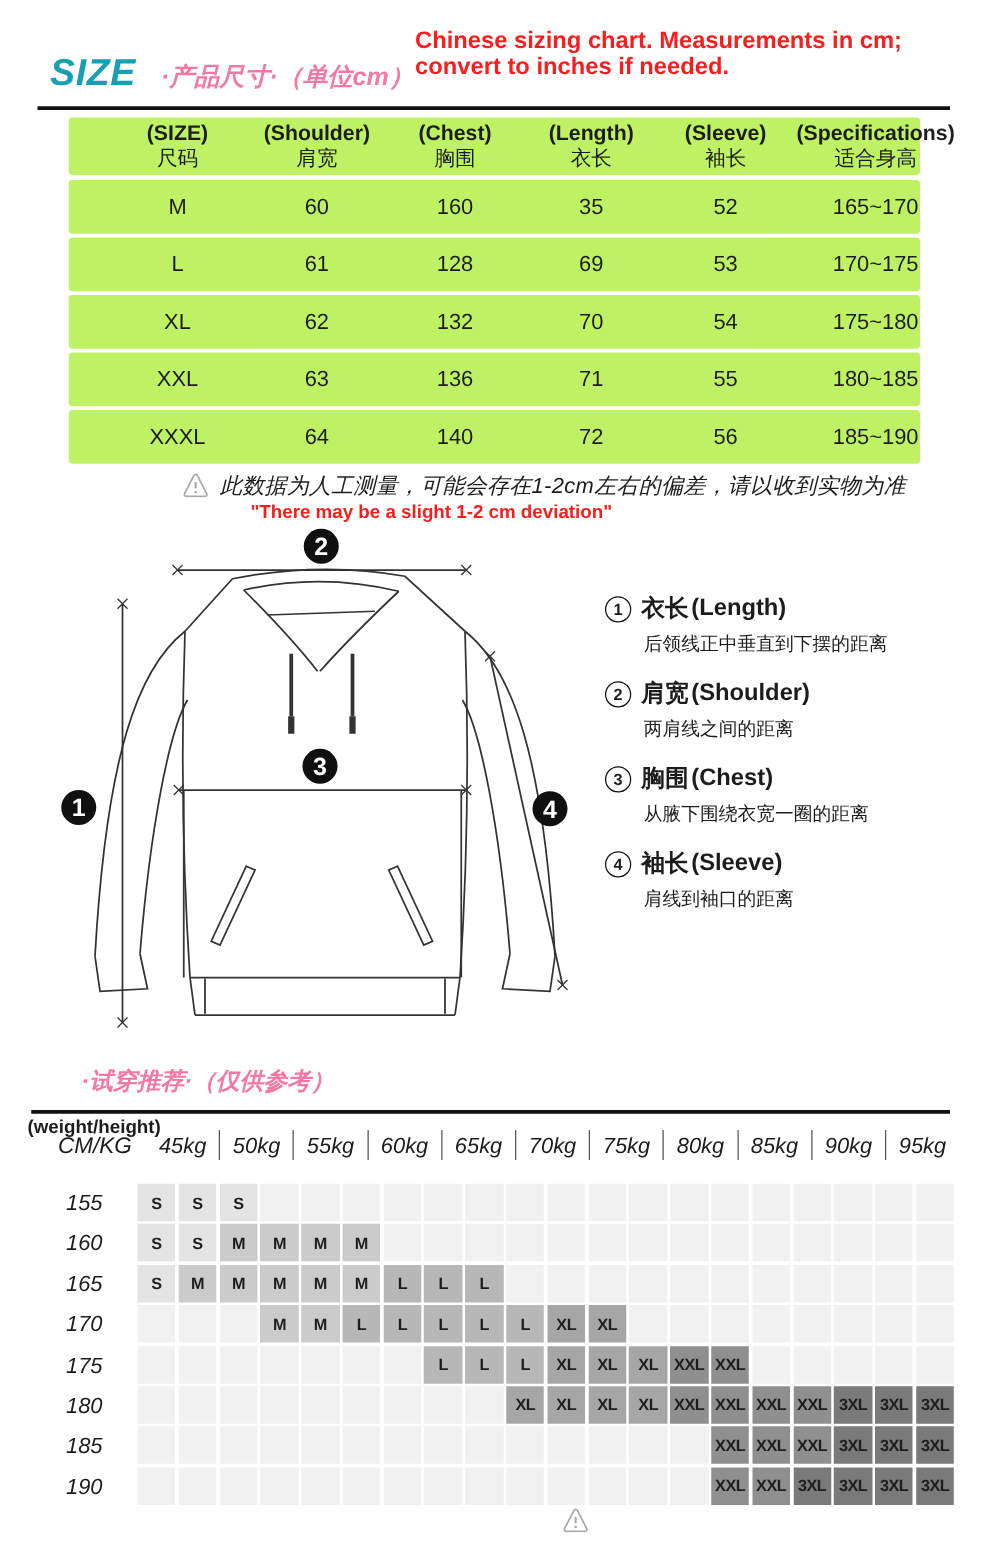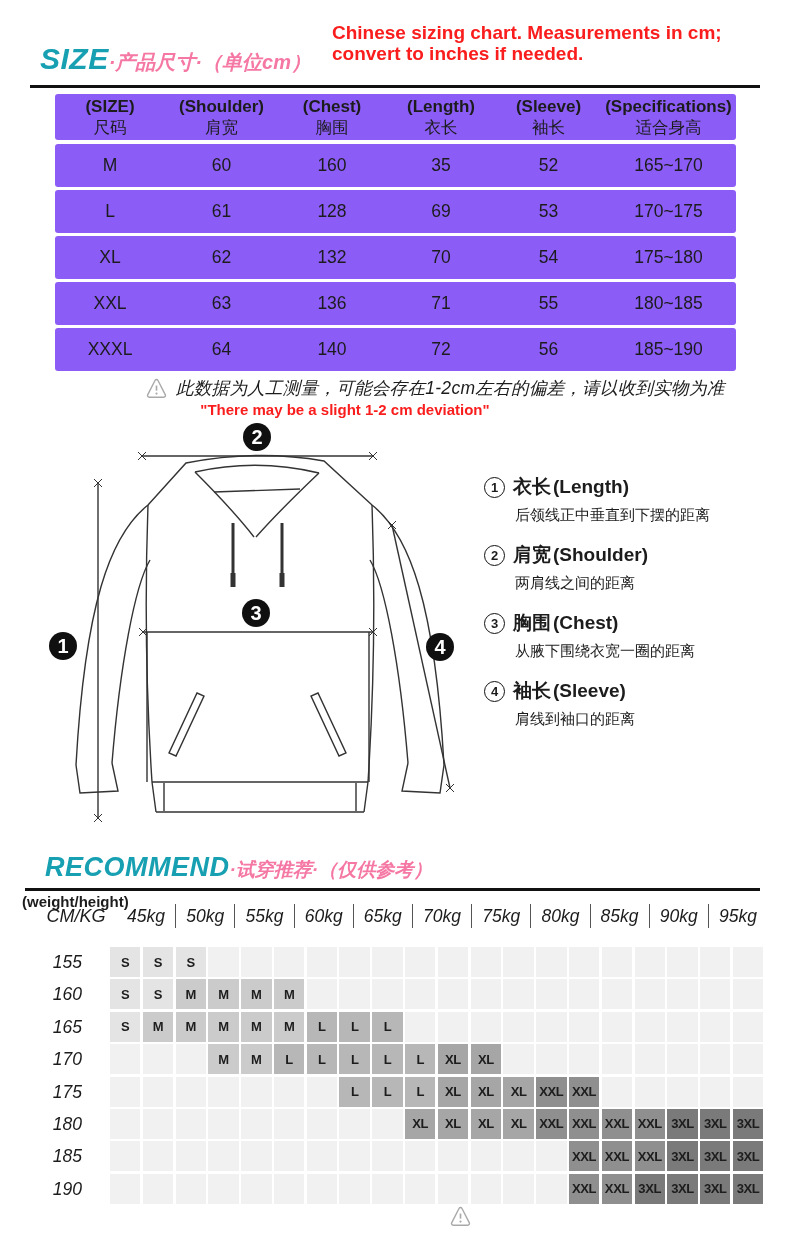--- a/index.html
+++ b/index.html
@@ -2,37 +2,37 @@
 <html><head>
 <meta charset="utf-8">
 <style>
   * { margin:0; padding:0; box-sizing:border-box; }
   body { background:#fff; font-family:"Liberation Sans","DejaVu Sans",sans-serif; color:#1c1c1c; }
   .page { position:relative; width:790px; height:1234px; background:#fff; overflow:hidden; }
 
   
   .sec-title { position:absolute; display:flex; align-items:baseline; white-space:nowrap; }
   .title-en { font-style:italic; font-weight:800; letter-spacing:.5px; }
-  .title-zh { font-style:italic; font-weight:700; margin-left:0; }
+  .title-zh { font-style:italic; font-weight:700; margin-left:20px; }
   #size-title { left:40px; top:42px; }
   #size-title .title-en { font-size:30px; }
   #size-title .title-zh { font-size:20px; }
   #recommend-title { left:45px; top:852px; }
   #recommend-title .title-en { font-size:27px; }
   #recommend-title .title-zh { font-size:19px; }
 
   .red-note { position:absolute; left:332px; top:22px; font-weight:800; font-size:19px; line-height:21px; }
 
   .hr { position:absolute; background:#111; height:3px; }
   #hr1 { left:30px; top:85px; width:730px; }
   #hr2 { left:25px; top:888px; width:735px; }
 
   
   #size-table { position:absolute; left:55px; top:94px; width:681px; }
-  .st-row { display:flex; background:#8b5cf6; border-radius:3px; margin-bottom:3px; }
+  .st-row { display:flex; background:#bef264; border-radius:3px; margin-bottom:3px;padding-left:32px; }
   .st-head { height:46px; padding-top:2px; margin-bottom:4px; }
   .st-data { height:43px; align-items:center; }
   .st-cell { text-align:center; }
   .st-cell:nth-child(1){ flex:0 0 110px; }
   .st-cell:nth-child(2){ flex:0 0 113px; }
   .st-cell:nth-child(3){ flex:0 0 108px; }
   .st-cell:nth-child(4){ flex:0 0 110px; }
   .st-cell:nth-child(5){ flex:0 0 105px; }
   .st-cell:nth-child(6){ flex:0 0 135px; }
   .st-head .en { display:block; font-weight:800; font-size:17px; line-height:21px; }
@@ -262,21 +262,20 @@
         <div class="legend-head">
           <span class="legend-num">4</span>
           <span class="legend-zh">袖长</span>
           <span class="legend-en">(Sleeve)</span>
         </div>
         <div class="legend-desc">肩线到袖口的距离</div>
       </div>
     </div>
 
   <div class="sec-title" id="recommend-title">
-    <span class="title-en teal" style="color: rgb(23, 160, 178);">RECOMMEND</span>
     <span class="title-zh pink" style="color: rgb(245, 119, 163);">·试穿推荐·（仅供参考）</span>
   </div>
 
   <div class="hr" id="hr2"></div>
 
   <div id="axis-label">(weight/height)</div>
   <div id="unit-label">CM/KG</div>
   <div id="weights-row">
       <div class="weight-cell">45kg</div>
       <div class="weight-cell">50kg</div>

